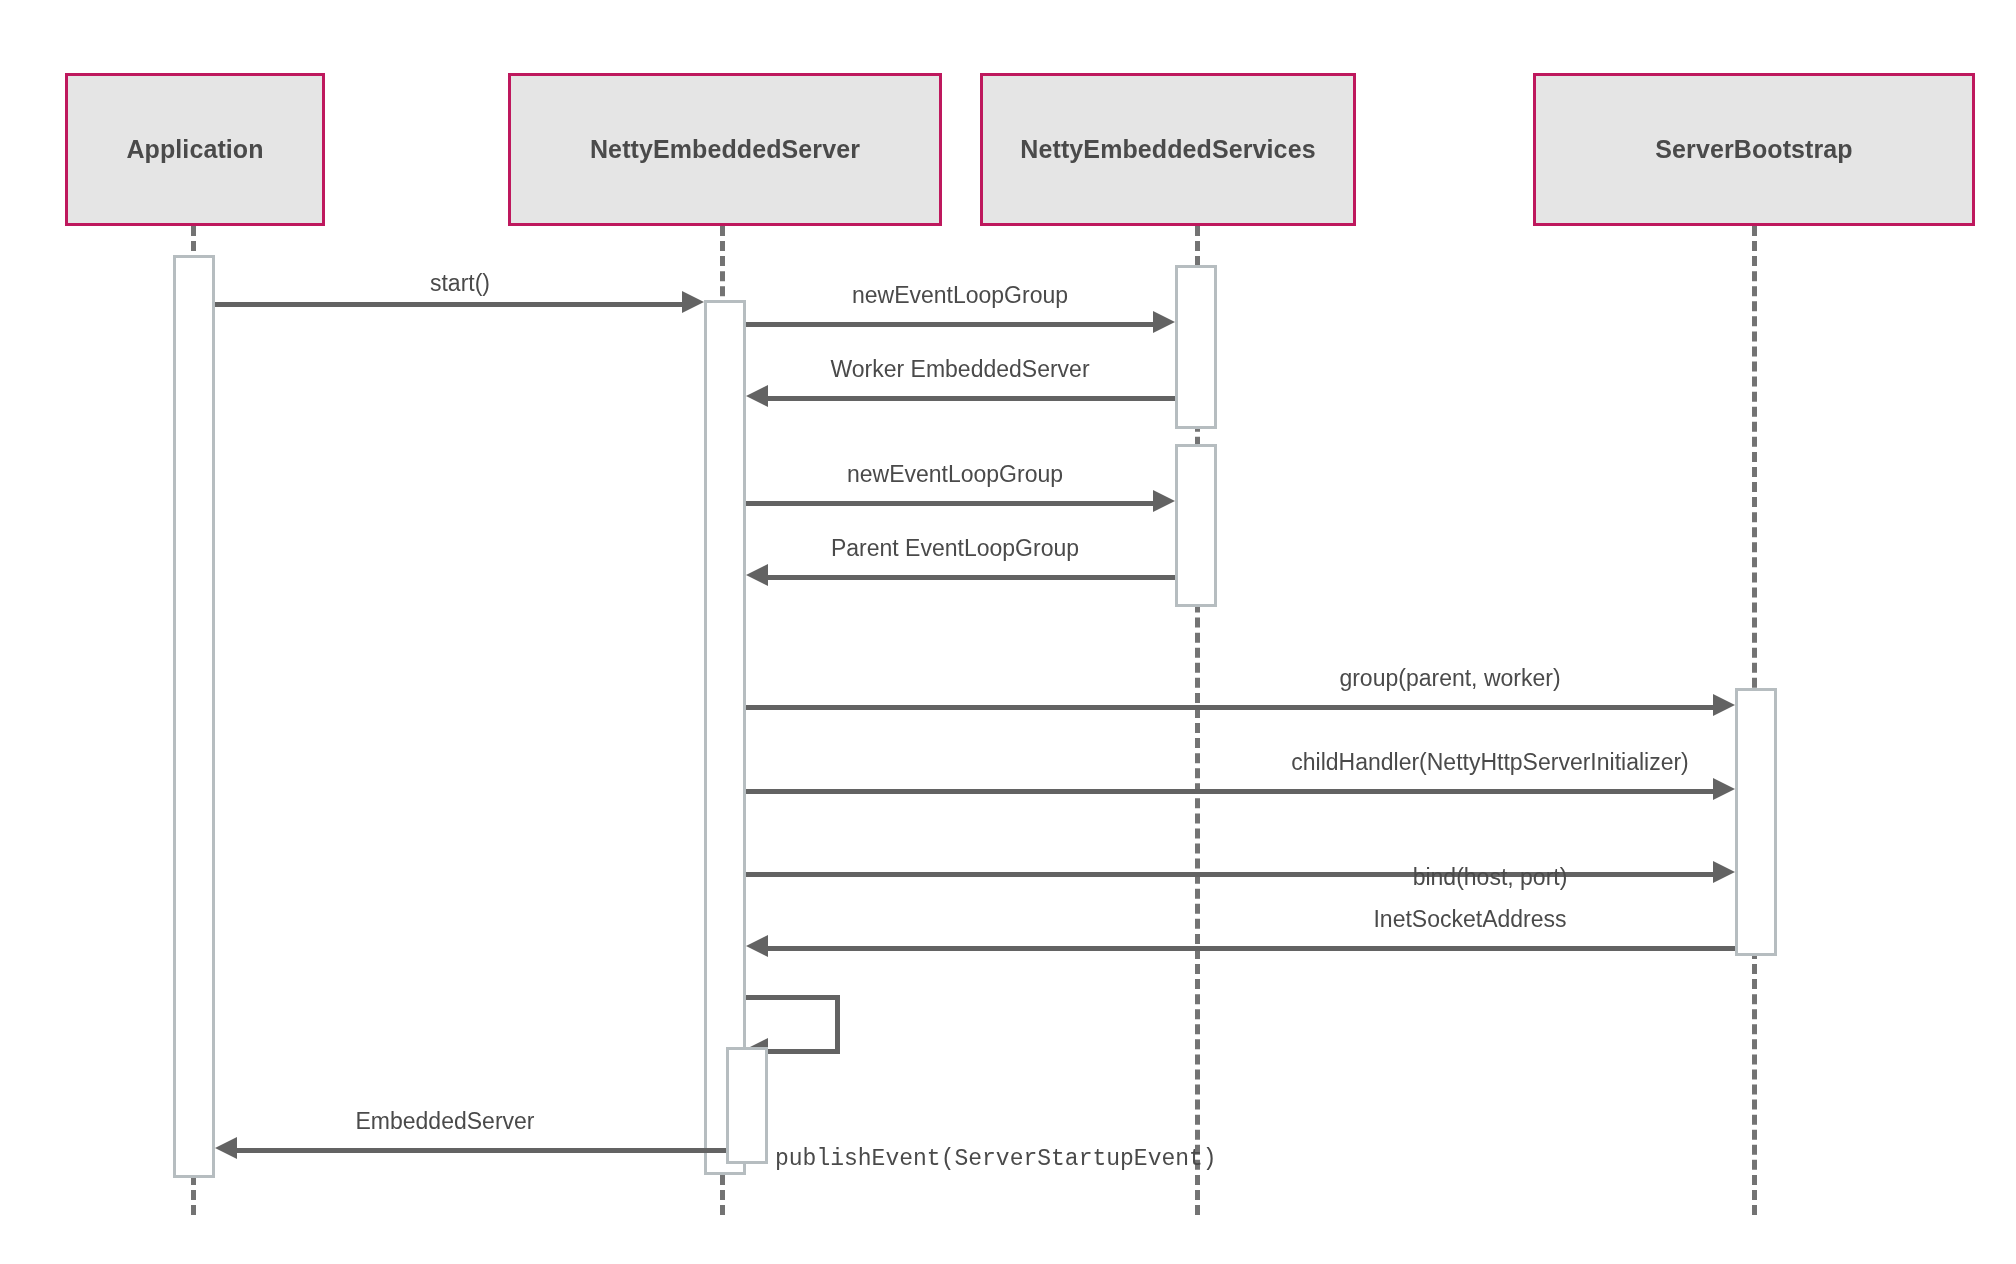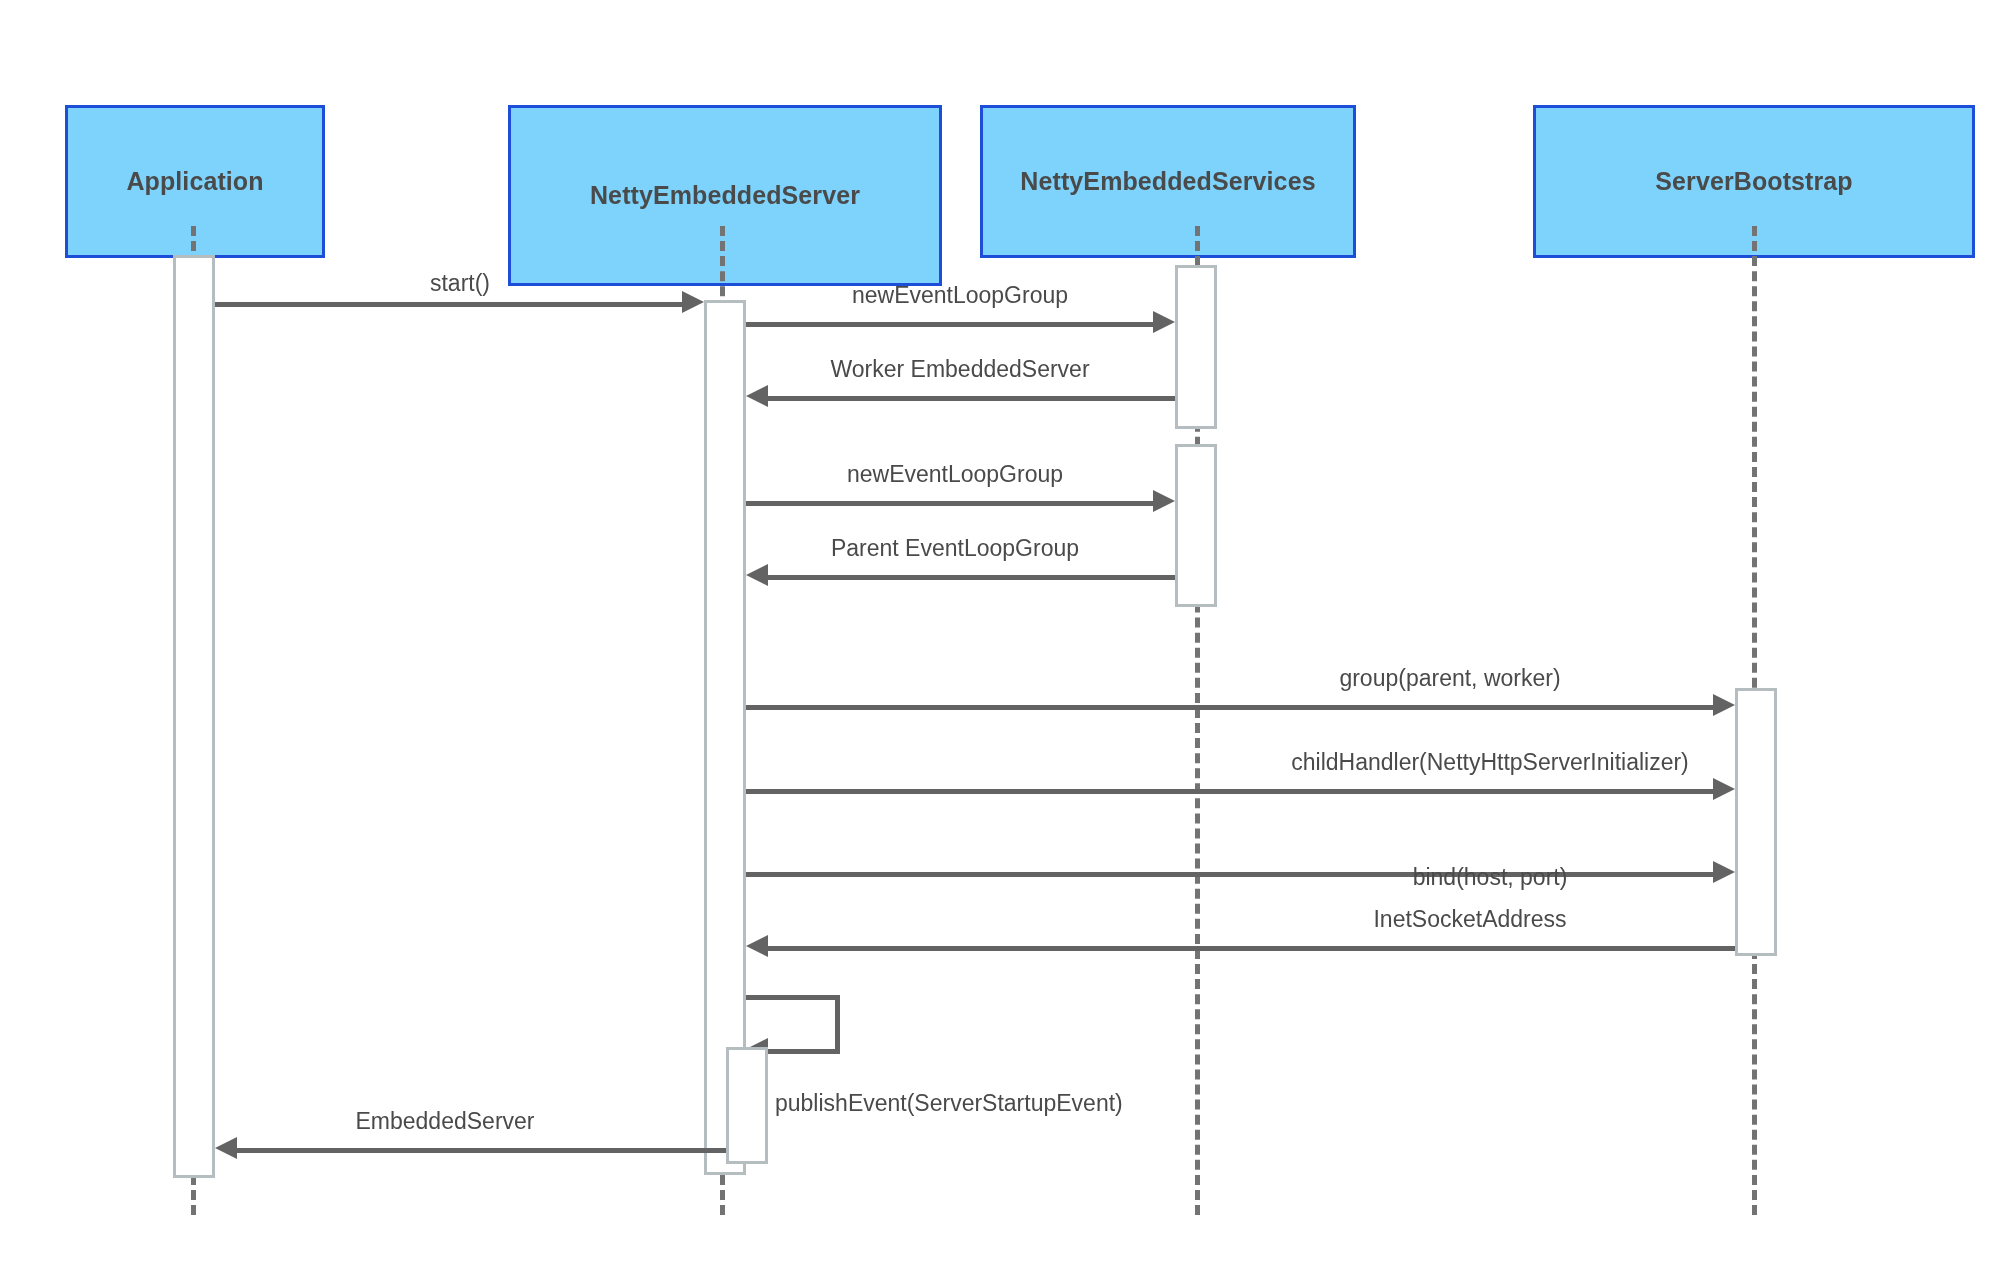--- a/index.html
+++ b/index.html
@@ -15,26 +15,25 @@
     position: relative;
     width: 2016px;
     height: 1264px;
     background: #ffffff;
     overflow: hidden;
   }
   
   .participant-box {
     position: absolute;
     box-sizing: border-box;
-    border: 3px solid #1d4ed8;
-    background: #7dd3fc;
+    border: 3px solid #be185d;
+    background: #e5e5e5;
     display: flex;
     align-items: center;
     justify-content: center;
-    margin-top: 32px;
   }
   .participant-label {
     font-size: 25px;
     font-weight: bold;
     color: #4a4a4a;
     letter-spacing: 0.1px;
     white-space: nowrap;
     text-align: center;
   }
   
@@ -89,21 +88,21 @@
 </style>
 </head>
 <body>
 
 <div id="canvas">
 
   <div class="participant-box" style="left:65px; top:73px; width:260px; height:153px;">
     <span class="participant-label">Application</span>
   </div>
 
-  <div class="participant-box" style="left:508px; top:73px; width:434px; height:181px;">
+  <div class="participant-box" style="left:508px; top:73px; width:434px; height:153px;">
     <span class="participant-label">NettyEmbeddedServer</span>
   </div>
 
   <div class="participant-box" style="left:980px; top:73px; width:376px; height:153px;">
     <span class="participant-label">NettyEmbeddedServices</span>
   </div>
 
   <div class="participant-box" style="left:1533px; top:73px; width:442px; height:153px;">
     <span class="participant-label">ServerBootstrap</span>
   </div>
@@ -159,19 +158,19 @@
   <div class="arrowhead left" style="left:746px; top:935px;"></div>
   <div class="msg-label centered" style="left:1470px; top:906px;">InetSocketAddress</div>
 
   <div class="msg-line" style="left:746px; top:995px; width:94px;"></div>
   <div class="msg-vline" style="left:835px; top:995px; height:54px;"></div>
   <div class="msg-line" style="left:768px; top:1049px; width:72px;"></div>
   <div class="arrowhead left" style="left:746px; top:1038px;"></div>
 
   <div class="activation" style="left:726px; top:1047px; width:42px; height:117px;"></div>
 
-  <div class="msg-label" style="left:775px; top:1090px;">publishEvent(ServerStartupEvent)</div>
+  <div class="msg-label" style="left:775px; top:1146px;font-family:Liberation Mono, monospace;">publishEvent(ServerStartupEvent)</div>
 
   <div class="msg-line" style="left:237px; top:1148px; width:489px;"></div>
   <div class="arrowhead left" style="left:215px; top:1137px;"></div>
   <div class="msg-label centered" style="left:445px; top:1108px;text-align:right;">EmbeddedServer</div>
 
 </div>
 
 </body></html>

